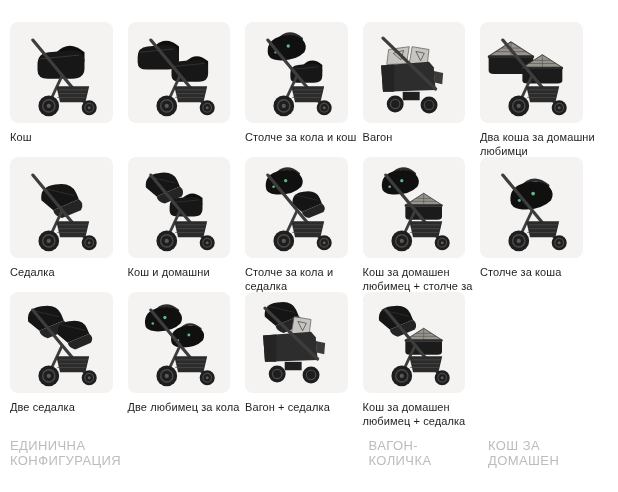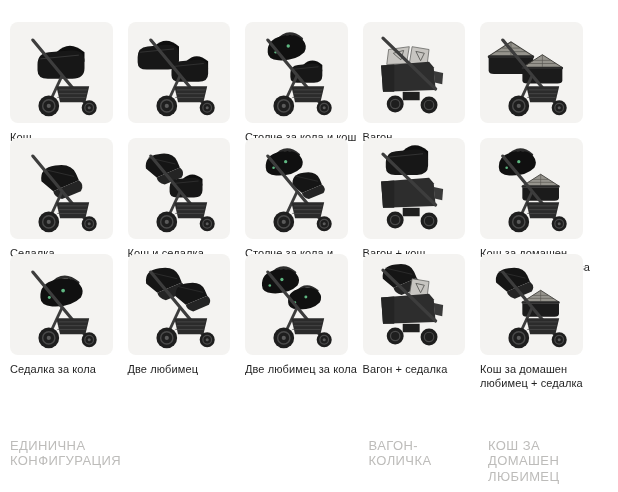--- a/index.html
+++ b/index.html
@@ -1,19 +1,19 @@
 <!DOCTYPE html>
 <html><head>
 <meta charset="utf-8">
 <style>
   html,body{margin:0;padding:0;background:#ffffff;}
   body{width:618px;height:492px;font-family:"Liberation Sans",sans-serif;-webkit-font-smoothing:antialiased;}
   .wrap{position:relative;width:618px;height:492px;overflow:hidden;background:#ffffff;}
   .grid{position:absolute;left:10px;top:22px;display:grid;grid-template-columns:repeat(5,102.5px);column-gap:15px;}
-  .cell{height:116px;}
+  .cell{height:135px;}
   .tile{width:102.5px;height:101px;background:#f4f3f1;border-radius:8px;display:flex;align-items:center;justify-content:center;}
   .tile svg{width:94px;height:94px;display:block;}
   .label{margin-top:7px;font-size:11px;line-height:1.3;color:#1f1f1f;width:117px;letter-spacing:0.1px;}
   .footer{position:absolute;left:10px;top:438px;display:grid;grid-template-columns:repeat(5,102.5px);column-gap:15px;gap:17px;}
   .cat-header{font-size:13px;line-height:1.18;color:#bdbcba;letter-spacing:0.4px;text-transform:uppercase;}
   .cat-1{grid-column:1;}
   .cat-2{grid-column:2 / span 2;}
   .cat-3{grid-column:4;}
   .cat-4{grid-column:5;width:118px;}
 </style>
@@ -148,20 +148,21 @@
   <path d="M48,68 H78 M47,72 H77 M46,76 H76" stroke="#4e4e4e" stroke-width="0.8" fill="none"></path>
   <circle cx="37" cy="85" r="11" fill="#1e1e1e"></circle>
   <circle cx="37" cy="85" r="6.5" fill="none" stroke="#4a4a4a" stroke-width="1.5"></circle>
   <circle cx="37" cy="85" r="2.2" fill="#5a5a5a"></circle>
   <circle cx="80" cy="87" r="8" fill="#1e1e1e"></circle>
   <circle cx="80" cy="87" r="4.6" fill="none" stroke="#4a4a4a" stroke-width="1.3"></circle>
   <circle cx="80" cy="87" r="1.6" fill="#5a5a5a"></circle>
   </g>
           </svg>
         </div>
+        <div class="label">Два коша за домашни любимци</div>
       </div>
       <div class="cell">
         <div class="tile">
           <svg viewBox="0 0 100 100" xmlns="http://www.w3.org/2000/svg">
             <g transform="translate(26,24) scale(1.05)">
     <path d="M3,17 Q1,3 17,1 Q33,-2 38,9 L41,16 L15,27 Z" fill="#151515"></path>
     <path d="M6,5 L36,12" stroke="#303030" stroke-width="0.9" fill="none"></path>
     <path d="M15,27 L41,16 Q47,21 43,27 L24,35 Q16,33 15,27 Z" fill="#242424"></path>
             </g>
   <g>
@@ -200,21 +201,21 @@
   <path d="M48,68 H78 M47,72 H77 M46,76 H76" stroke="#4e4e4e" stroke-width="0.8" fill="none"></path>
   <circle cx="37" cy="85" r="11" fill="#1e1e1e"></circle>
   <circle cx="37" cy="85" r="6.5" fill="none" stroke="#4a4a4a" stroke-width="1.5"></circle>
   <circle cx="37" cy="85" r="2.2" fill="#5a5a5a"></circle>
   <circle cx="80" cy="87" r="8" fill="#1e1e1e"></circle>
   <circle cx="80" cy="87" r="4.6" fill="none" stroke="#4a4a4a" stroke-width="1.3"></circle>
   <circle cx="80" cy="87" r="1.6" fill="#5a5a5a"></circle>
   </g>
           </svg>
         </div>
-        <div class="label">Кош и седалка</div>
+        <div class="label">Кош и домашни</div>
       </div>
       <div class="cell">
         <div class="tile">
           <svg viewBox="0 0 100 100" xmlns="http://www.w3.org/2000/svg">
             <g transform="translate(16,8) scale(0.92)">
     <path d="M8,15 Q22,-9 40,6" fill="none" stroke="#2d2d2d" stroke-width="3.2" stroke-linecap="round"></path>
     <path d="M2,21 Q1,7 17,3 Q35,-1 42,8 Q47,14 43,21 Q33,31 14,30 Q2,29 2,21 Z" fill="#101010"></path>
     <circle cx="25" cy="14" r="1.9" fill="#5fb882"></circle>
     <circle cx="11" cy="21" r="1.5" fill="#5fb882"></circle>
             </g>
@@ -231,41 +232,20 @@
   <circle cx="37" cy="85" r="11" fill="#1e1e1e"></circle>
   <circle cx="37" cy="85" r="6.5" fill="none" stroke="#4a4a4a" stroke-width="1.5"></circle>
   <circle cx="37" cy="85" r="2.2" fill="#5a5a5a"></circle>
   <circle cx="80" cy="87" r="8" fill="#1e1e1e"></circle>
   <circle cx="80" cy="87" r="4.6" fill="none" stroke="#4a4a4a" stroke-width="1.3"></circle>
   <circle cx="80" cy="87" r="1.6" fill="#5a5a5a"></circle>
   </g>
           </svg>
         </div>
         <div class="label">Столче за кола и седалка</div>
-      </div>
-      <div class="cell">
-        <div class="tile">
-          <svg viewBox="0 0 100 100" xmlns="http://www.w3.org/2000/svg">
-            <g transform="translate(20,8) scale(0.9)">
-    <path d="M20,2 Q34,-12 50,2 L50,12 L22,8 Z" fill="#0e0e0e"></path>
-    <path d="M0,15 Q0,3 12,2 L34,0 Q50,-1 50,12 L50,19 Q50,30 37,30 L11,30 Q0,30 0,21 Z" fill="#171717"></path>
-    <path d="M3,9 L44,5" stroke="#383838" stroke-width="1" fill="none"></path>
-            </g>
-  <path d="M15,42 L66,38 L71,44 L73,68 L17,70 Z" fill="#2d2d2d"></path>
-  <path d="M15,42 L29,41 L29,70 L17,70 Z" fill="#242424"></path>
-  <path d="M71,48 L81,50 L80,62 L72,60 Z" fill="#3a3a3a"></path>
-  <rect x="38" y="70" width="18" height="9" fill="#1f1f1f"></rect>
-  <circle cx="30" cy="83" r="9" fill="#1e1e1e"></circle>
-  <circle cx="30" cy="83" r="5" fill="none" stroke="#4a4a4a" stroke-width="1.3"></circle>
-  <circle cx="66" cy="84" r="9" fill="#1e1e1e"></circle>
-  <circle cx="66" cy="84" r="5" fill="none" stroke="#4a4a4a" stroke-width="1.3"></circle>
-            <line x1="17" y1="13" x2="73" y2="67" stroke="#3d3d3d" stroke-width="3.4" stroke-linecap="round"></line>
-          </svg>
-        </div>
-        <div class="label">Вагон + кош</div>
       </div>
       <div class="cell">
         <div class="tile">
           <svg viewBox="0 0 100 100" xmlns="http://www.w3.org/2000/svg">
             <g transform="translate(14,8) scale(0.92)">
     <path d="M8,15 Q22,-9 40,6" fill="none" stroke="#2d2d2d" stroke-width="3.2" stroke-linecap="round"></path>
     <path d="M2,21 Q1,7 17,3 Q35,-1 42,8 Q47,14 43,21 Q33,31 14,30 Q2,29 2,21 Z" fill="#101010"></path>
     <circle cx="25" cy="14" r="1.9" fill="#5fb882"></circle>
     <circle cx="11" cy="21" r="1.5" fill="#5fb882"></circle>
             </g>
@@ -308,21 +288,21 @@
   <path d="M48,68 H78 M47,72 H77 M46,76 H76" stroke="#4e4e4e" stroke-width="0.8" fill="none"></path>
   <circle cx="37" cy="85" r="11" fill="#1e1e1e"></circle>
   <circle cx="37" cy="85" r="6.5" fill="none" stroke="#4a4a4a" stroke-width="1.5"></circle>
   <circle cx="37" cy="85" r="2.2" fill="#5a5a5a"></circle>
   <circle cx="80" cy="87" r="8" fill="#1e1e1e"></circle>
   <circle cx="80" cy="87" r="4.6" fill="none" stroke="#4a4a4a" stroke-width="1.3"></circle>
   <circle cx="80" cy="87" r="1.6" fill="#5a5a5a"></circle>
   </g>
           </svg>
         </div>
-        <div class="label">Седалка за кола</div>
+        <div class="label">Столче за коша</div>
       </div>
       <div class="cell">
         <div class="tile">
           <svg viewBox="0 0 100 100" xmlns="http://www.w3.org/2000/svg">
             <g transform="translate(12,10) scale(1)">
     <path d="M3,17 Q1,3 17,1 Q33,-2 38,9 L41,16 L15,27 Z" fill="#151515"></path>
     <path d="M6,5 L36,12" stroke="#303030" stroke-width="0.9" fill="none"></path>
     <path d="M15,27 L41,16 Q47,21 43,27 L24,35 Q16,33 15,27 Z" fill="#242424"></path>
             </g>
             <g transform="translate(44,26) scale(0.88)">
@@ -337,21 +317,21 @@
   <path d="M48,68 H78 M47,72 H77 M46,76 H76" stroke="#4e4e4e" stroke-width="0.8" fill="none"></path>
   <circle cx="37" cy="85" r="11" fill="#1e1e1e"></circle>
   <circle cx="37" cy="85" r="6.5" fill="none" stroke="#4a4a4a" stroke-width="1.5"></circle>
   <circle cx="37" cy="85" r="2.2" fill="#5a5a5a"></circle>
   <circle cx="80" cy="87" r="8" fill="#1e1e1e"></circle>
   <circle cx="80" cy="87" r="4.6" fill="none" stroke="#4a4a4a" stroke-width="1.3"></circle>
   <circle cx="80" cy="87" r="1.6" fill="#5a5a5a"></circle>
   </g>
           </svg>
         </div>
-        <div class="label">Две любимец</div>
+        <div class="label">Две седалка</div>
       </div>
       <div class="cell">
         <div class="tile">
           <svg viewBox="0 0 100 100" xmlns="http://www.w3.org/2000/svg">
             <g transform="translate(12,10) scale(0.92)">
     <path d="M8,15 Q22,-9 40,6" fill="none" stroke="#2d2d2d" stroke-width="3.2" stroke-linecap="round"></path>
     <path d="M2,21 Q1,7 17,3 Q35,-1 42,8 Q47,14 43,21 Q33,31 14,30 Q2,29 2,21 Z" fill="#101010"></path>
     <circle cx="25" cy="14" r="1.9" fill="#5fb882"></circle>
     <circle cx="11" cy="21" r="1.5" fill="#5fb882"></circle>
             </g>
@@ -436,16 +416,15 @@
       <div class="cat-header cat-1">
         <div>ЕДИНИЧНА</div>
         <div>КОНФИГУРАЦИЯ</div>
       </div>
       <div class="cat-header cat-3">
         <div>ВАГОН-</div>
         <div>КОЛИЧКА</div>
       </div>
       <div class="cat-header cat-4">
         <div>КОШ ЗА ДОМАШЕН</div>
-        <div>ЛЮБИМЕЦ</div>
       </div>
     </div>
 </div>
 
 </body></html>

